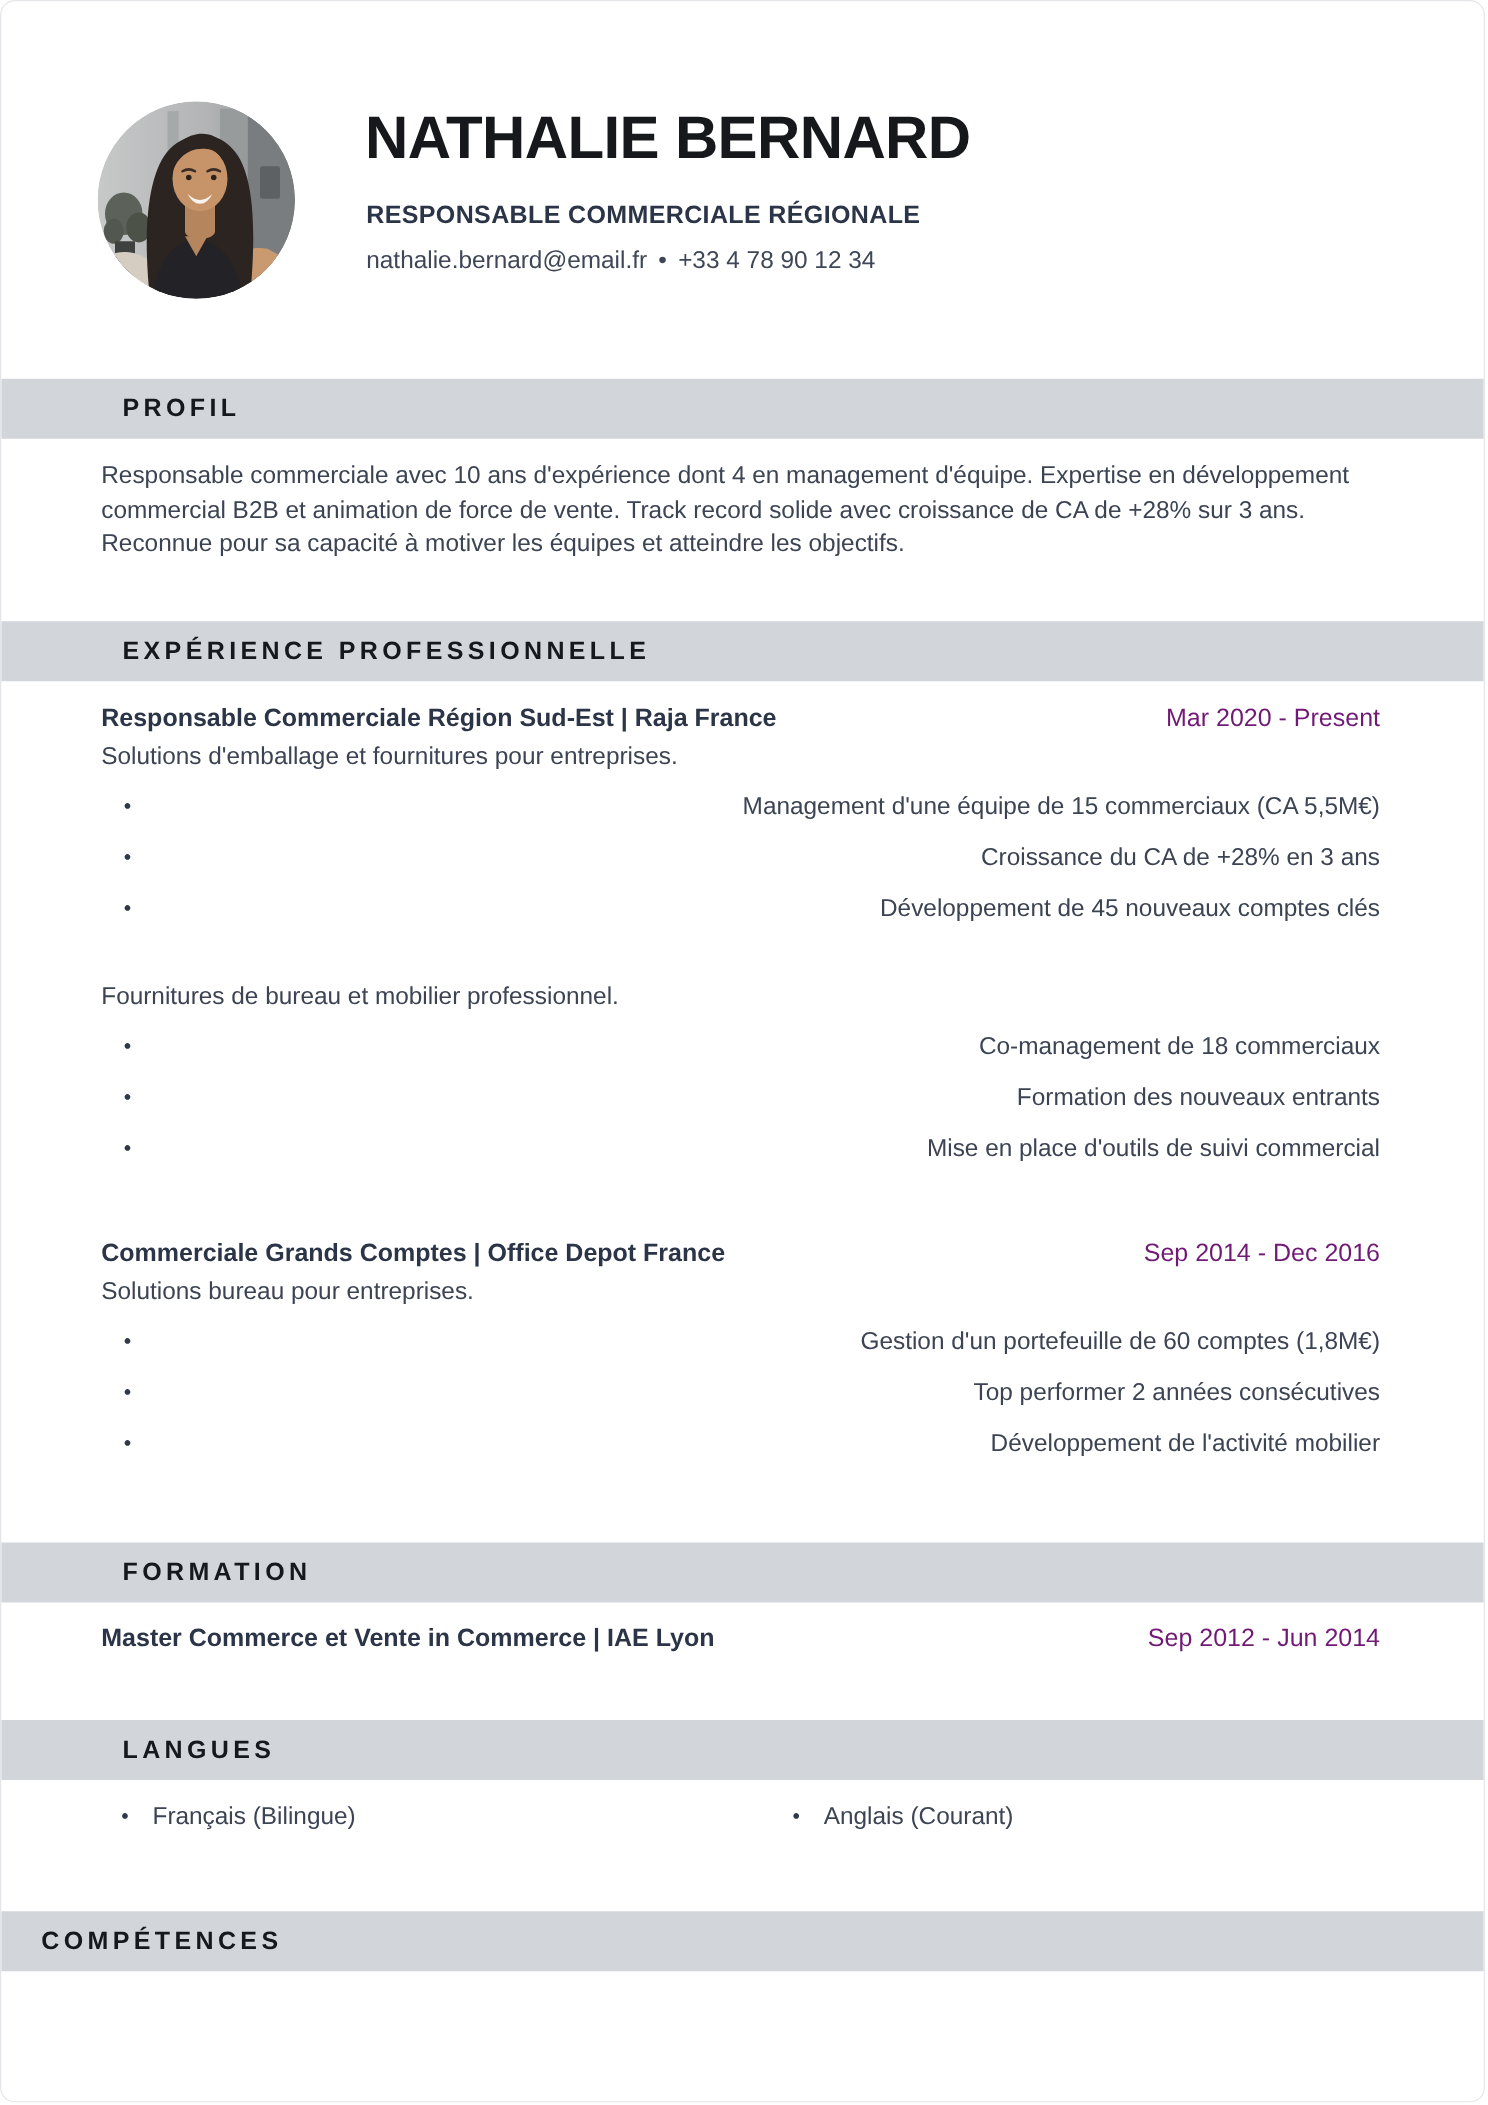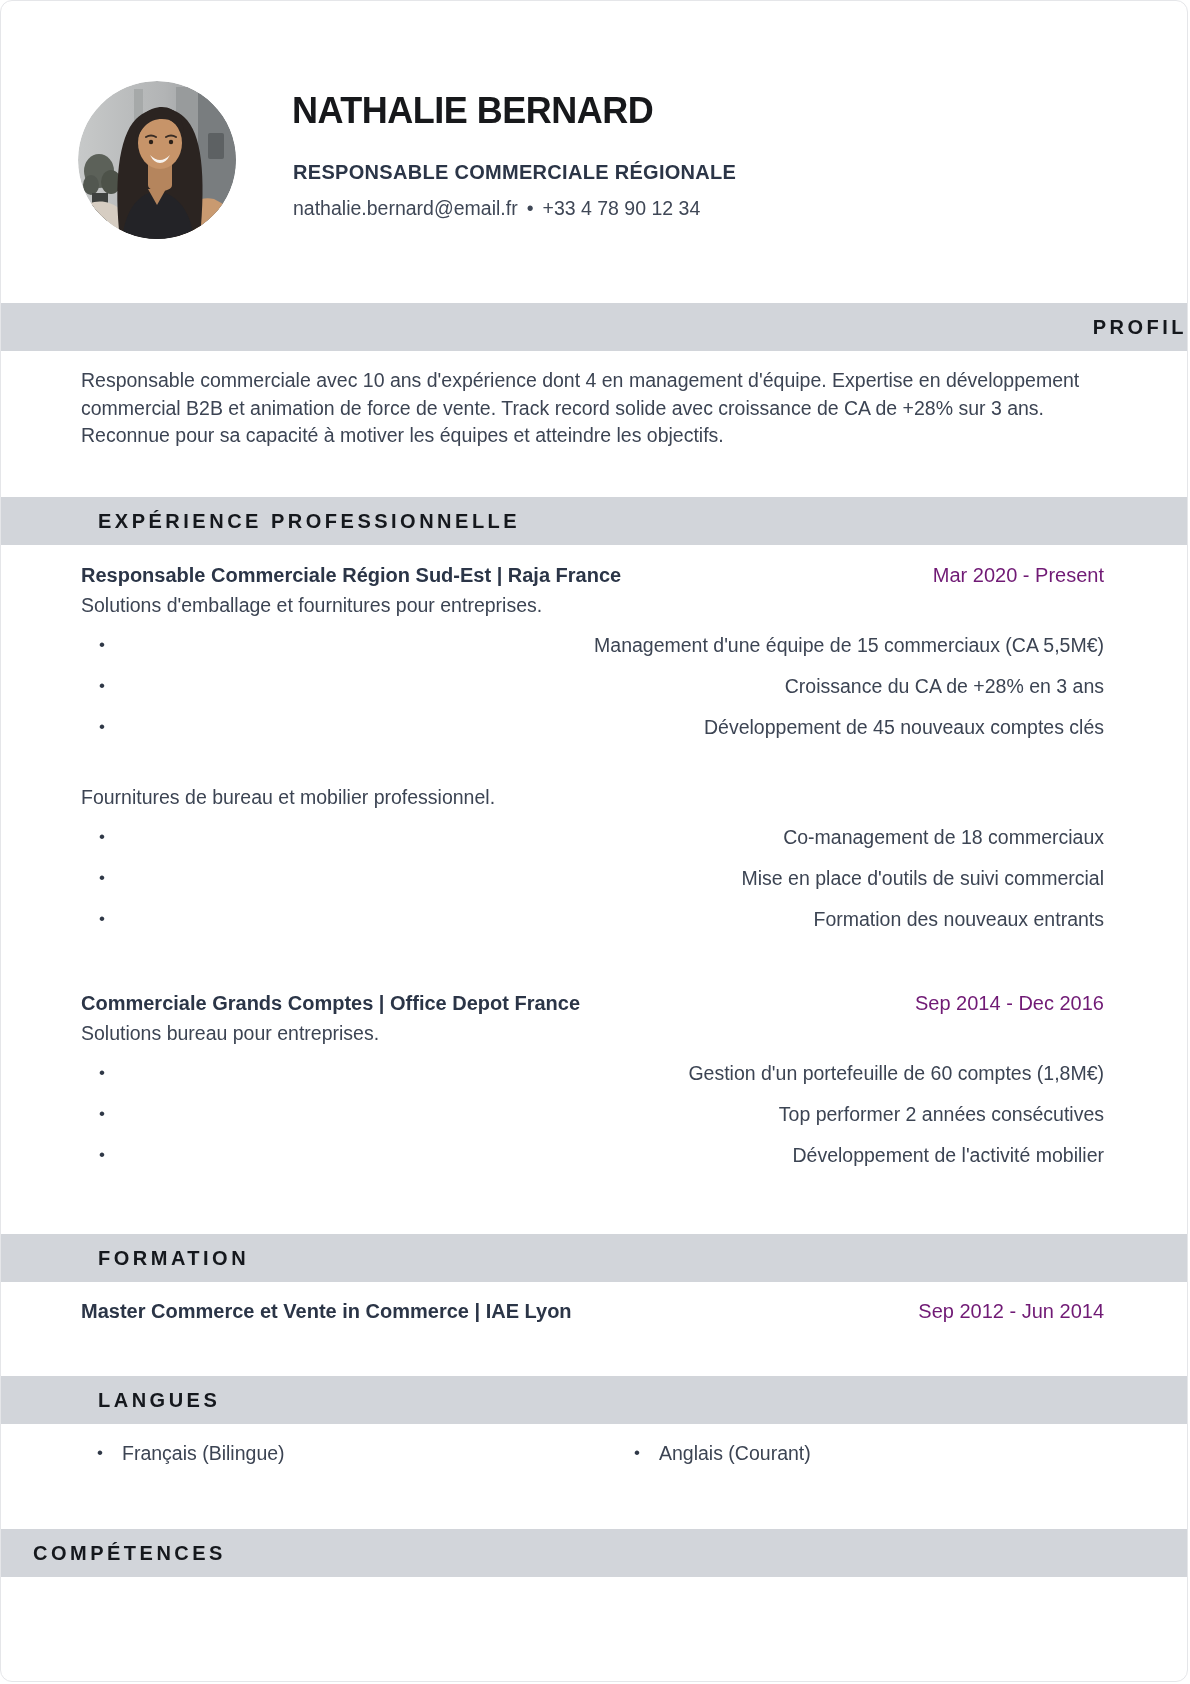--- a/index.html
+++ b/index.html
@@ -23,21 +23,21 @@
   }
 
   
   .photo-wrap{
     position:absolute;left:77px;top:80px;width:158px;height:158px;
     border-radius:50%;overflow:hidden;
   }
   .photo-wrap svg{display:block;width:158px;height:158px;}
   .name{
     position:absolute;left:291px;top:88px;
-    font-size:36px;font-weight:700;letter-spacing:-0.5px;
+    font-size:48px;font-weight:700;letter-spacing:-0.5px;
     color:var(--name-text);line-height:44px;white-space:nowrap;
   }
   .headline{
     position:absolute;left:292px;top:159px;
     font-size:20px;font-weight:700;letter-spacing:0.3px;
     color:var(--accent-dark);line-height:24px;white-space:nowrap;
   }
   .contact{
     position:absolute;left:292px;top:194px;
     font-size:19.5px;color:#3f4756;line-height:26px;white-space:nowrap;
@@ -48,21 +48,21 @@
   .band{
     position:absolute;left:0;width:100%;height:48px;
     background:var(--band-bg);
     display:flex;align-items:center;
     padding-left:97px;
   }
   .band span{
     font-size:20px;font-weight:700;letter-spacing:3.5px;
     color:var(--band-text);white-space:nowrap;
   }
-  #band-profil{top:302px;justify-content:flex-end;}
+  #band-profil{top:302px;}
   #band-experience{top:496px;}
   #band-formation{top:1233px;}
   #band-langues{top:1375px;}
   #band-competences{top:1528px;padding-left:32px;}
 
   
   .profil-text{
     position:absolute;left:80px;top:366px;width:1028px;
     font-size:19.5px;line-height:27.5px;color:var(--body-text);
   }
@@ -195,22 +195,22 @@
       <li>Management d'une équipe de 15 commerciaux (CA 5,5M€)</li>
       <li>Croissance du CA de +28% en 3 ans</li>
       <li>Développement de 45 nouveaux comptes clés</li>
     </ul>
   </div>
 
   <div class="entry" id="job-1">
     <div class="sub">Fournitures de bureau et mobilier professionnel.</div>
     <ul>
       <li>Co-management de 18 commerciaux</li>
+      <li>Formation des nouveaux entrants</li>
       <li>Mise en place d'outils de suivi commercial</li>
-      <li>Formation des nouveaux entrants</li>
     </ul>
   </div>
 
   <div class="entry" id="job-2">
     <div class="head">
       <span class="jt">Commerciale Grands Comptes | Office Depot France</span>
       <span class="jd">Sep 2014 - Dec 2016</span>
     </div>
     <div class="sub">Solutions bureau pour entreprises.</div>
     <ul>

